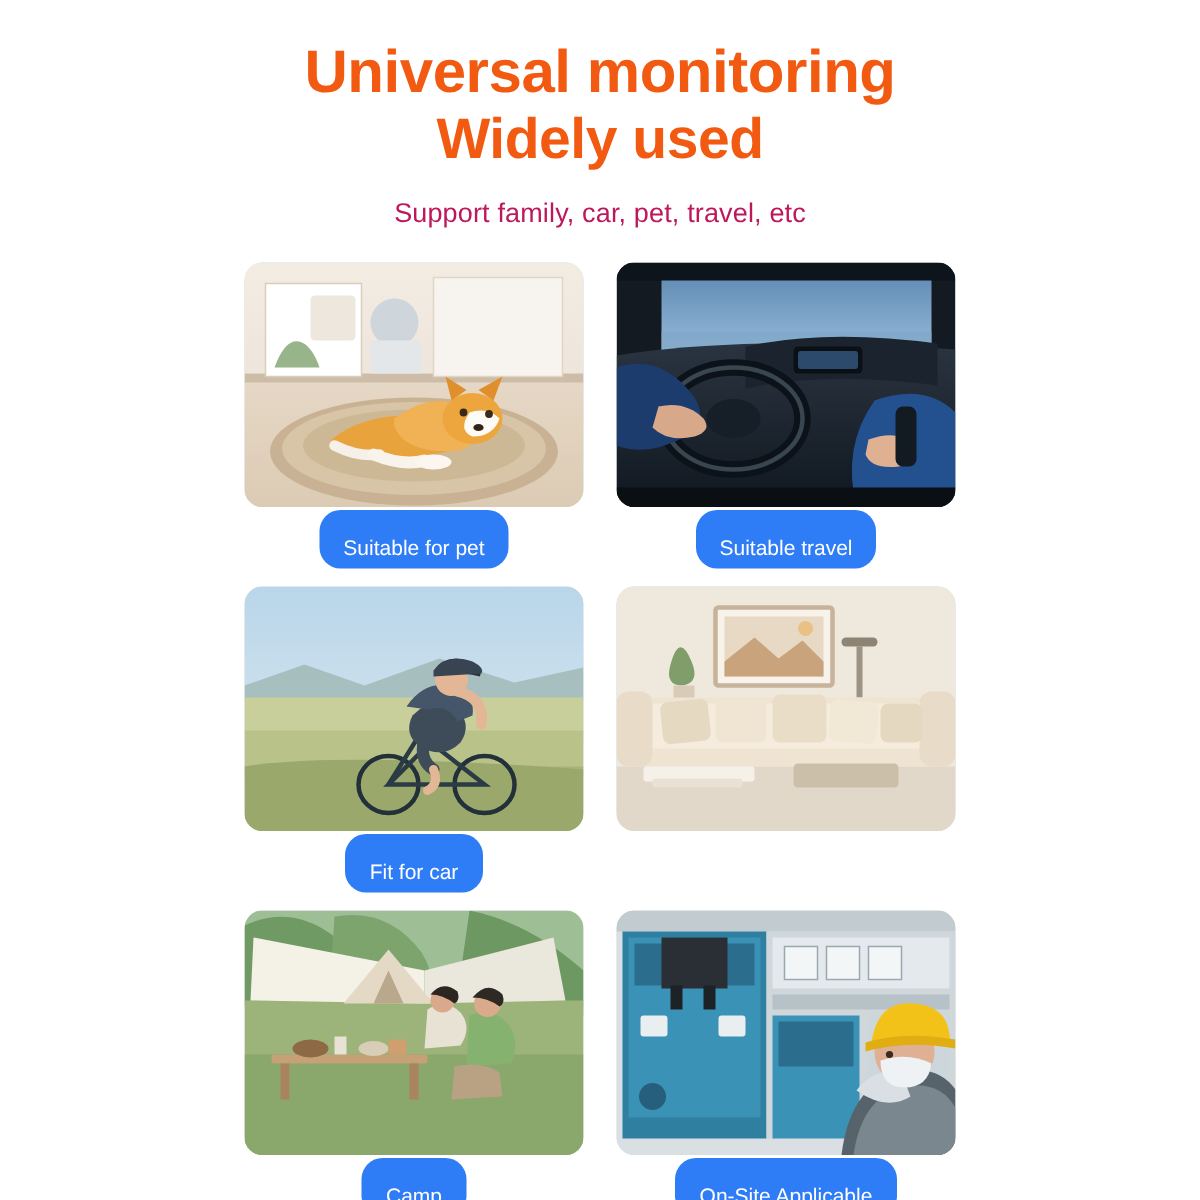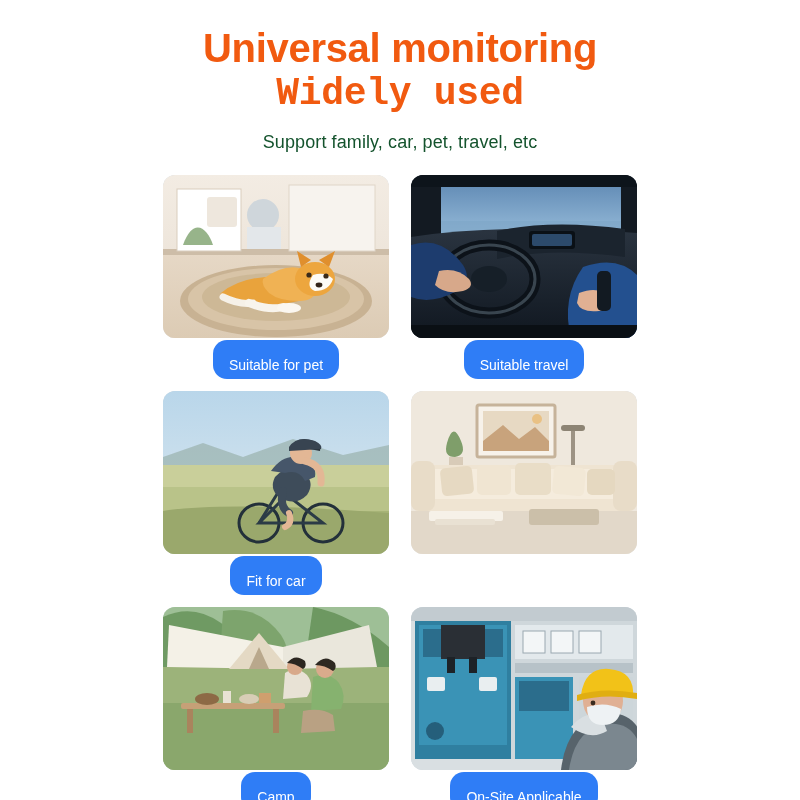--- a/index.html
+++ b/index.html
@@ -27,25 +27,24 @@
   .headline .line1,
   .headline .line2 {
     color: #f15a10;
     font-weight: bold;
     font-size: 40px;
     line-height: 45px;
     letter-spacing: -0.3px;
   }
   .headline .line2 {
     font-size: 38px;
-    font-family: Liberation Mono, monospace;
   }
   .subhead {
     text-align: center;
-    color: #14532d;
+    color: #be185d;
     font-size: 18px;
     margin-top: 16px;
     letter-spacing: 0.1px;
   }
   .grid {
     margin-top: 22px;
     display: flex;
     flex-wrap: wrap;
     justify-content: center;
     gap: 0px 22px;

